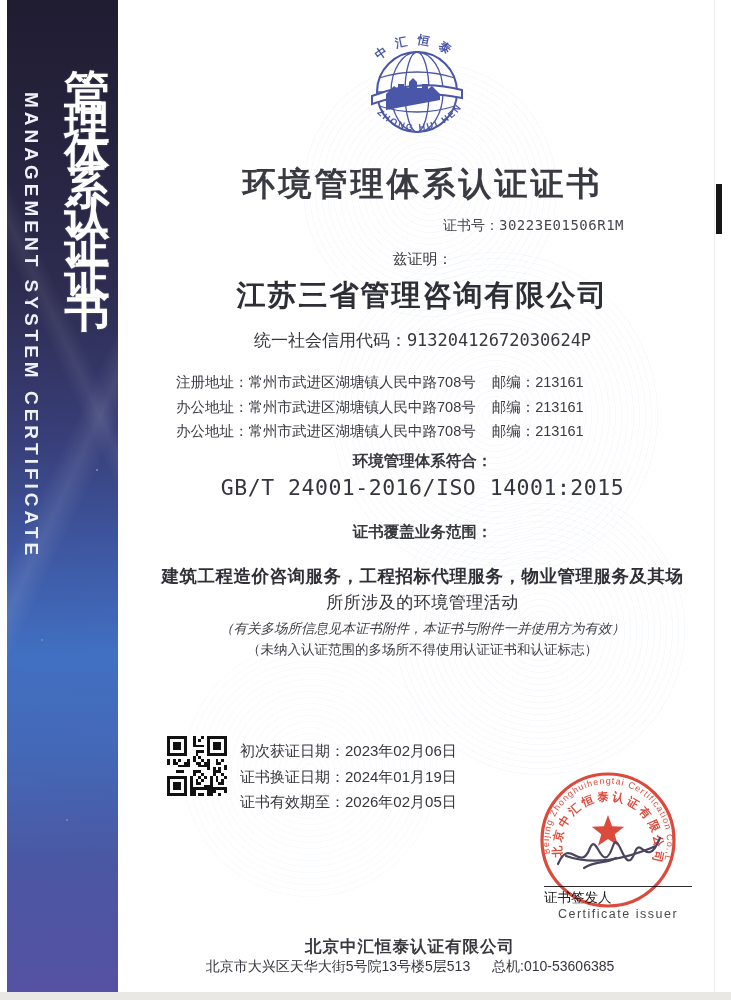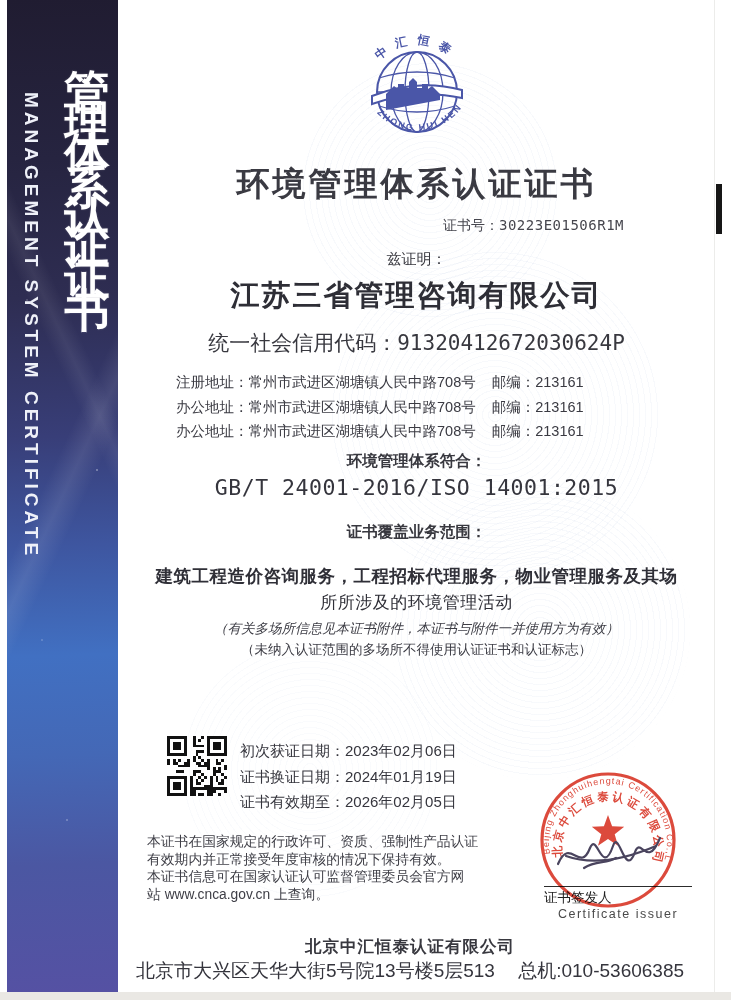--- a/index.html
+++ b/index.html
@@ -40,27 +40,27 @@
 
   
   .guilloche { position:absolute; border-radius:50%; opacity:.5; pointer-events:none;
     background:repeating-radial-gradient(circle, rgba(110,140,195,.10) 0 1px, transparent 1px 6px); }
   .g1 { left:300px; top:60px;  width:260px; height:260px; }
   .g2 { left:330px; top:250px; width:330px; height:330px; }
   .g3 { left:390px; top:480px; width:300px; height:300px; }
   .g4 { left:180px; top:640px; width:260px; height:260px; opacity:.35; }
 
   
-  .center-line { position:absolute; left:118px; width:597px; text-align:center; color:#38383f; }
+  .center-line { position:absolute; left:124px; width:597px; text-align:center; color:#38383f; }
   .title { top:162px; font-size:33px; font-weight:800; letter-spacing:3px; color:#3a3a42; }
   .cert-line { position:absolute; left:443px; top:217px; font-size:14px; color:#46464e;text-align:right; }
   .cert-line .num { font-family:"DejaVu Sans Mono", monospace; letter-spacing:.5px; }
   .attest { top:250px; font-size:15px; font-weight:500; }
   .company { top:276px; font-size:29px; font-weight:800; letter-spacing:2px; color:#2e2e36; }
-  .credit { top:329px; font-size:21px; font-weight:500; }
+  .credit { top:329px; font-size:17px; font-weight:500; }
   .credit .num { font-family:"DejaVu Sans Mono", monospace; }
 
   .addr-block { position:absolute; left:176px; top:370px; font-size:14.5px; color:#3a3a42; }
   .addr-row { display:flex; line-height:24.5px; white-space:nowrap; }
   .addr-row .zip-label { margin-left:16px; }
 
   .std-caption { top:451px; font-size:15.5px; font-weight:600; }
   .standard { top:475px; font-size:21.5px; font-weight:400;
     font-family:"DejaVu Sans Mono", monospace; color:#35353d; letter-spacing:.5px; }
   .scope-caption { top:522px; font-size:15.5px; font-weight:600; }
@@ -80,21 +80,21 @@
   
   .signer-line { position:absolute; left:544px; top:886px; width:148px; border-top:1.5px solid #2c2c2c; }
   .signer-cn { position:absolute; left:544px; top:889px; width:148px; 
     font-size:13.5px; color:#222; }
   .signer-en { position:absolute; left:532px; top:907px; width:172px; text-align:center;
     font-size:12.5px; color:#4a4a4a; letter-spacing:1.5px; }
   .seal { position:absolute; left:536px; top:768px; width:144px; height:144px;
     opacity:.92; mix-blend-mode:multiply; }
 
   .issuer-name { top:936px; font-size:16.5px; font-weight:600; letter-spacing:1px; left:110px; width:600px; }
-  .issuer-addr { top:958px; font-size:19px; left:110px; width:600px; color:#35353d; }
+  .issuer-addr { top:958px; font-size:14px; left:110px; width:600px; color:#35353d; }
   .issuer-addr .phone { margin-left:18px; }
 
   
   .edge-mark { position:absolute; left:716px; top:184px; width:6px; height:50px; background:#161616; }
   .edge-line { position:absolute; left:714px; top:0; width:1px; height:992px; background:#ececea; }
   .bottom-strip { position:absolute; left:0; top:992px; width:731px; height:8px; background:#eae8e4; }
 </style>
 </head>
 <body>
 
@@ -302,26 +302,20 @@
     <div class="date-row">
       <span>证书换证日期：</span>
       <span>2024年01月19日</span>
     </div>
     <div class="date-row">
       <span>证书有效期至：</span>
       <span>2026年02月05日</span>
     </div>
   </div>
 
-  <div class="footer-par">
-    <div>本证书在国家规定的行政许可、资质、强制性产品认证</div>
-    <div>有效期内并正常接受年度审核的情况下保持有效。</div>
-    <div>本证书信息可在国家认证认可监督管理委员会官方网</div>
-    <div>站 www.cnca.gov.cn 上查询。</div>
-  </div>
 
   <div class="signer-line"></div>
   <div class="signer-cn">证书签发人</div>
   <div class="signer-en">Certificate issuer</div>
 
   <svg class="seal" viewBox="0 0 144 144">
     <circle cx="72" cy="72" r="66" fill="none" stroke="#d93a2b" stroke-width="3.2"></circle>
     <defs>
       <path id="sealArcEn" d="M 15,90 A 59,59 0 1 1 129,90"></path>
       <path id="sealArcCn" d="M 28,96 A 47,47 0 1 1 116,96"></path>

